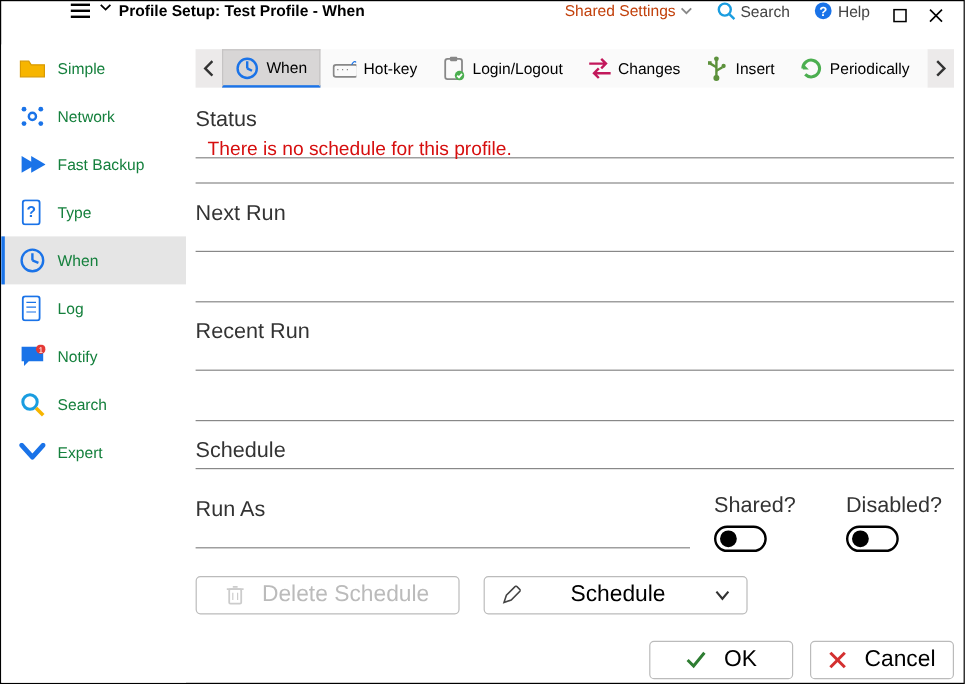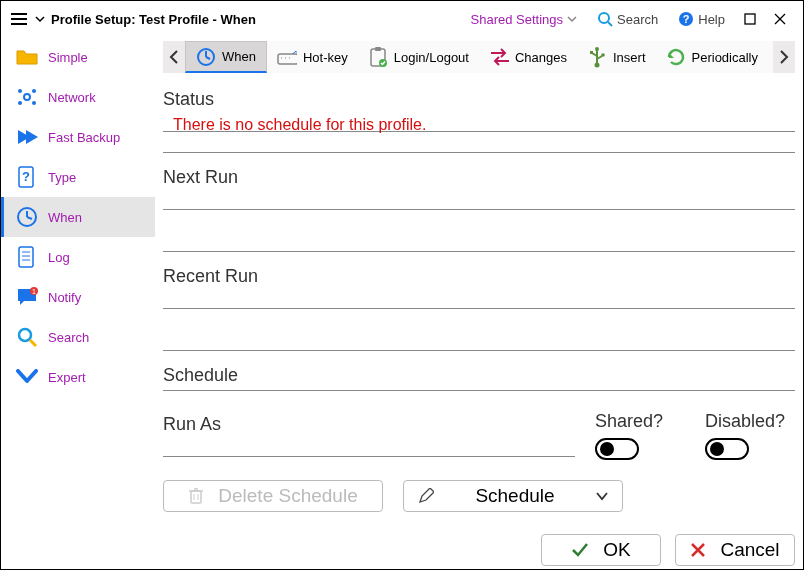--- a/index.html
+++ b/index.html
@@ -1,32 +1,32 @@
 <!DOCTYPE html>
 <html><head>
 <meta charset="utf-8">
 <style>
   * { box-sizing: border-box; }
   html, body { margin:0; padding:0; font-family: "Segoe UI", Arial, sans-serif; font-size:13px; color:#000; }
   body { width:804px; height:570px; background:#fff; border:1px solid #000; position:relative; }
 
   
-  .titlebar { display:flex; align-items:center; height:36px; padding:0 8px; }
+  .titlebar { display:flex; align-items:flex-start; height:36px; padding:0 8px;margin-left:48px; }
   .hamburger { width:20px; display:flex; flex-direction:column; gap:3px; cursor:pointer; padding:2px; }
   .hamburger div { height:2px; background:#000; }
   .dropdown-caret { margin:0 6px; cursor:pointer; }
   .title { font-weight:bold; flex:0 0 auto; }
   .spacer { flex:1; }
   .tb-item { display:flex; align-items:center; gap:4px; margin:0 10px; cursor:pointer; color:#444; }
   .winbtn { width:30px; height:24px; display:flex; align-items:center; justify-content:center; cursor:pointer; }
 
   
   .main { position:absolute; top:36px; bottom:0; left:0; right:0; display:flex; }
   .sidebar { width:154px; border-left:0; background:#fff; }
-  .side-item { height:40px; display:flex; align-items:center; gap:10px; padding-left:12px; cursor:pointer; font-size:13px; color:#a21caf; border-left:3px solid transparent;}
+  .side-item { height:40px; display:flex; align-items:center; gap:10px; padding-left:12px; cursor:pointer; font-size:13px; color:#15803d; border-left:3px solid transparent;}
   .side-item.active { background:#e5e5e5; border-left:3px solid #1a73e8;}
   .side-icon { width:22px; height:22px; display:flex; align-items:center; justify-content:center; }
 
   .content { flex:1; padding:4px 8px 8px 8px; display:flex; flex-direction:column; }
   .tabstrip { display:flex; align-items:center; height:36px; background:#fafafa; margin-bottom:10px; }
   .ts-arrow { width:22px; height:32px; display:flex; align-items:center; justify-content:center; cursor:pointer; background:#eceaea; }
   .ts-arrow.right{ margin-left:auto; background:#eceaea;}
   .tab { display:flex; align-items:center; gap:6px; padding:0 10px; height:32px; cursor:pointer; font-size:13px;}
   .tab.active { background:#d8d6d6; border:1px solid #c6c4c4; border-bottom:2px solid #1a73e8;}
   .tab .ticon { width:20px; height:20px; display:flex; align-items:center; justify-content:center;}
@@ -63,21 +63,21 @@
       <div></div>
       <div></div>
     </div>
   <span class="dropdown-caret">
     <svg width="10" height="10">
         <path d="M1 3 L5 7 L9 3" stroke="#000" fill="none" stroke-width="1.5"></path>
       </svg>
   </span>
   <span class="title">Profile Setup: Test Profile - When</span>
   <span class="spacer"></span>
-  <span class="tb-item" style="color:#a21caf">
+  <span class="tb-item" style="color:#c2410c">
     <span>Shared Settings</span>
     <svg width="10" height="10">
         <path d="M1 3 L5 7 L9 3" stroke="#888" fill="none" stroke-width="1.5"></path>
       </svg>
   </span>
   <span class="tb-item">
     <svg width="16" height="16">
         <circle cx="7" cy="7" r="5" stroke="#1a9de0" stroke-width="2" fill="none"></circle>
         <line x1="11" y1="11" x2="15" y2="15" stroke="#1a9de0" stroke-width="2"></line>
       </svg>

